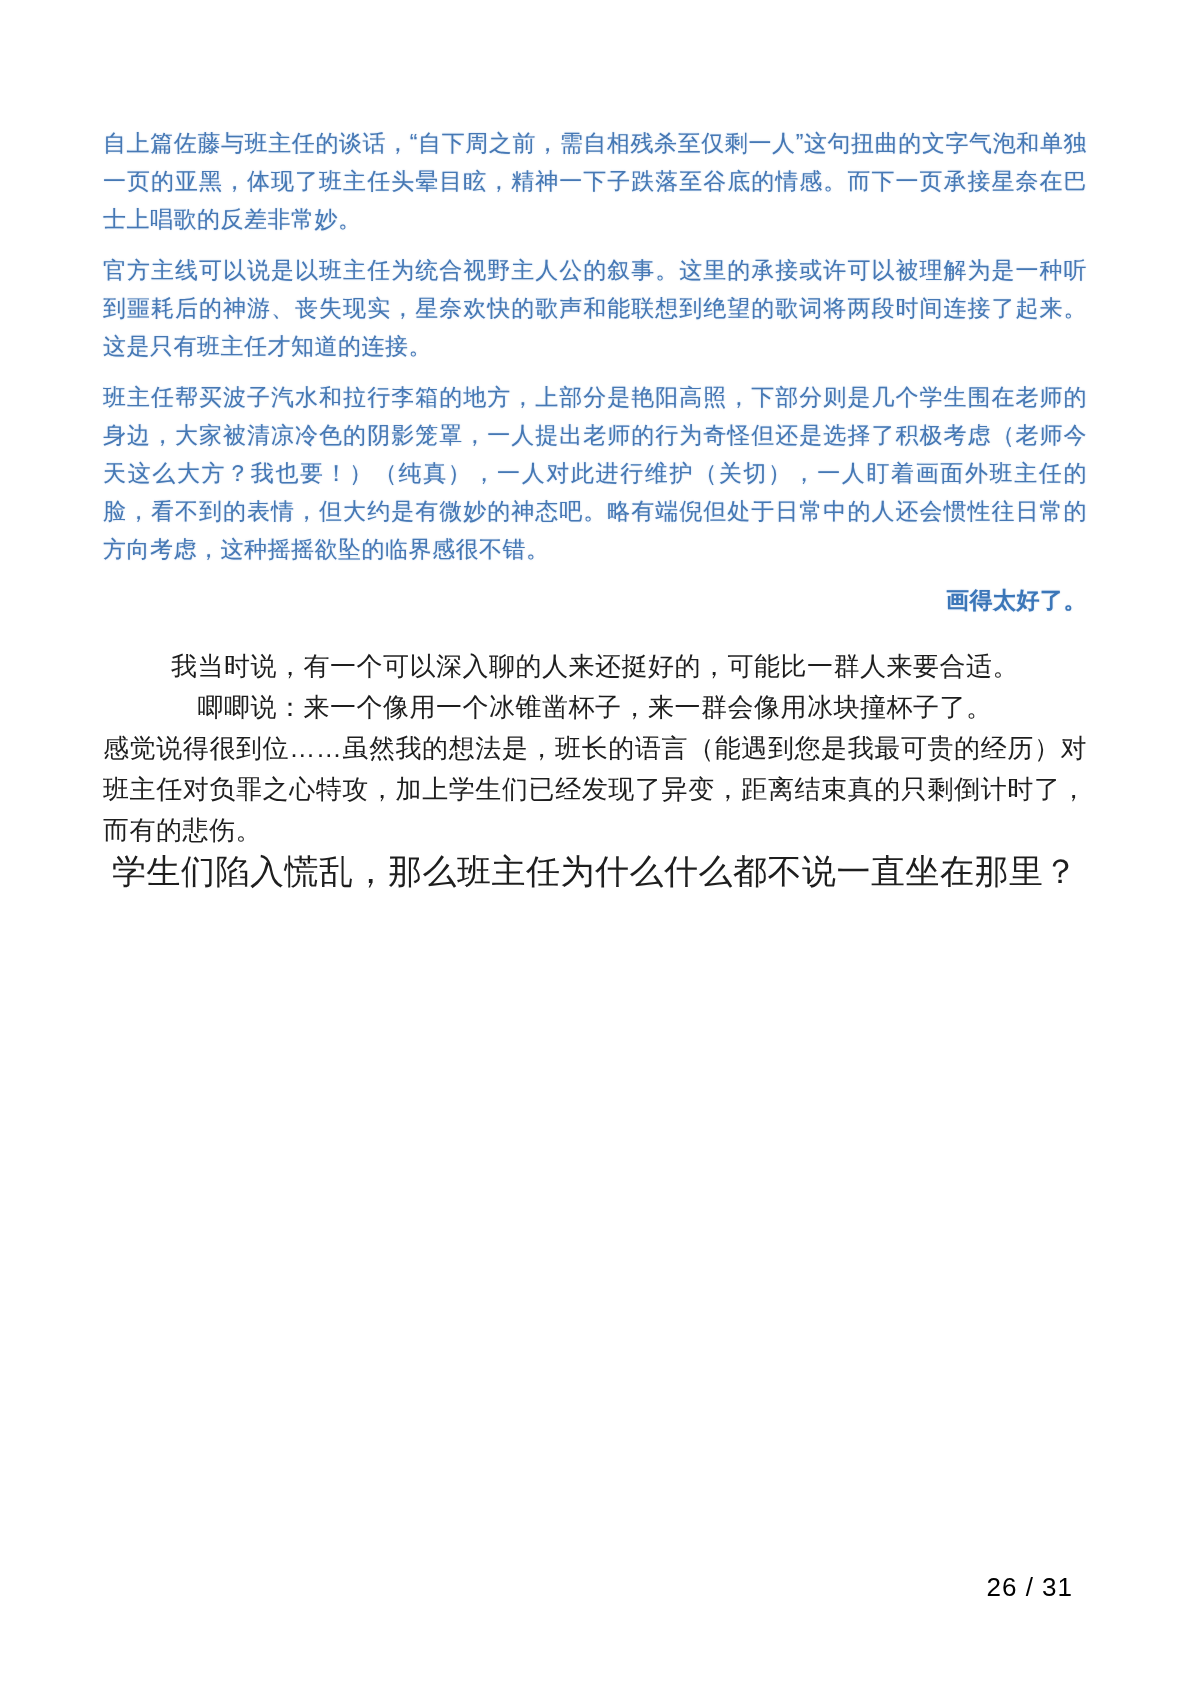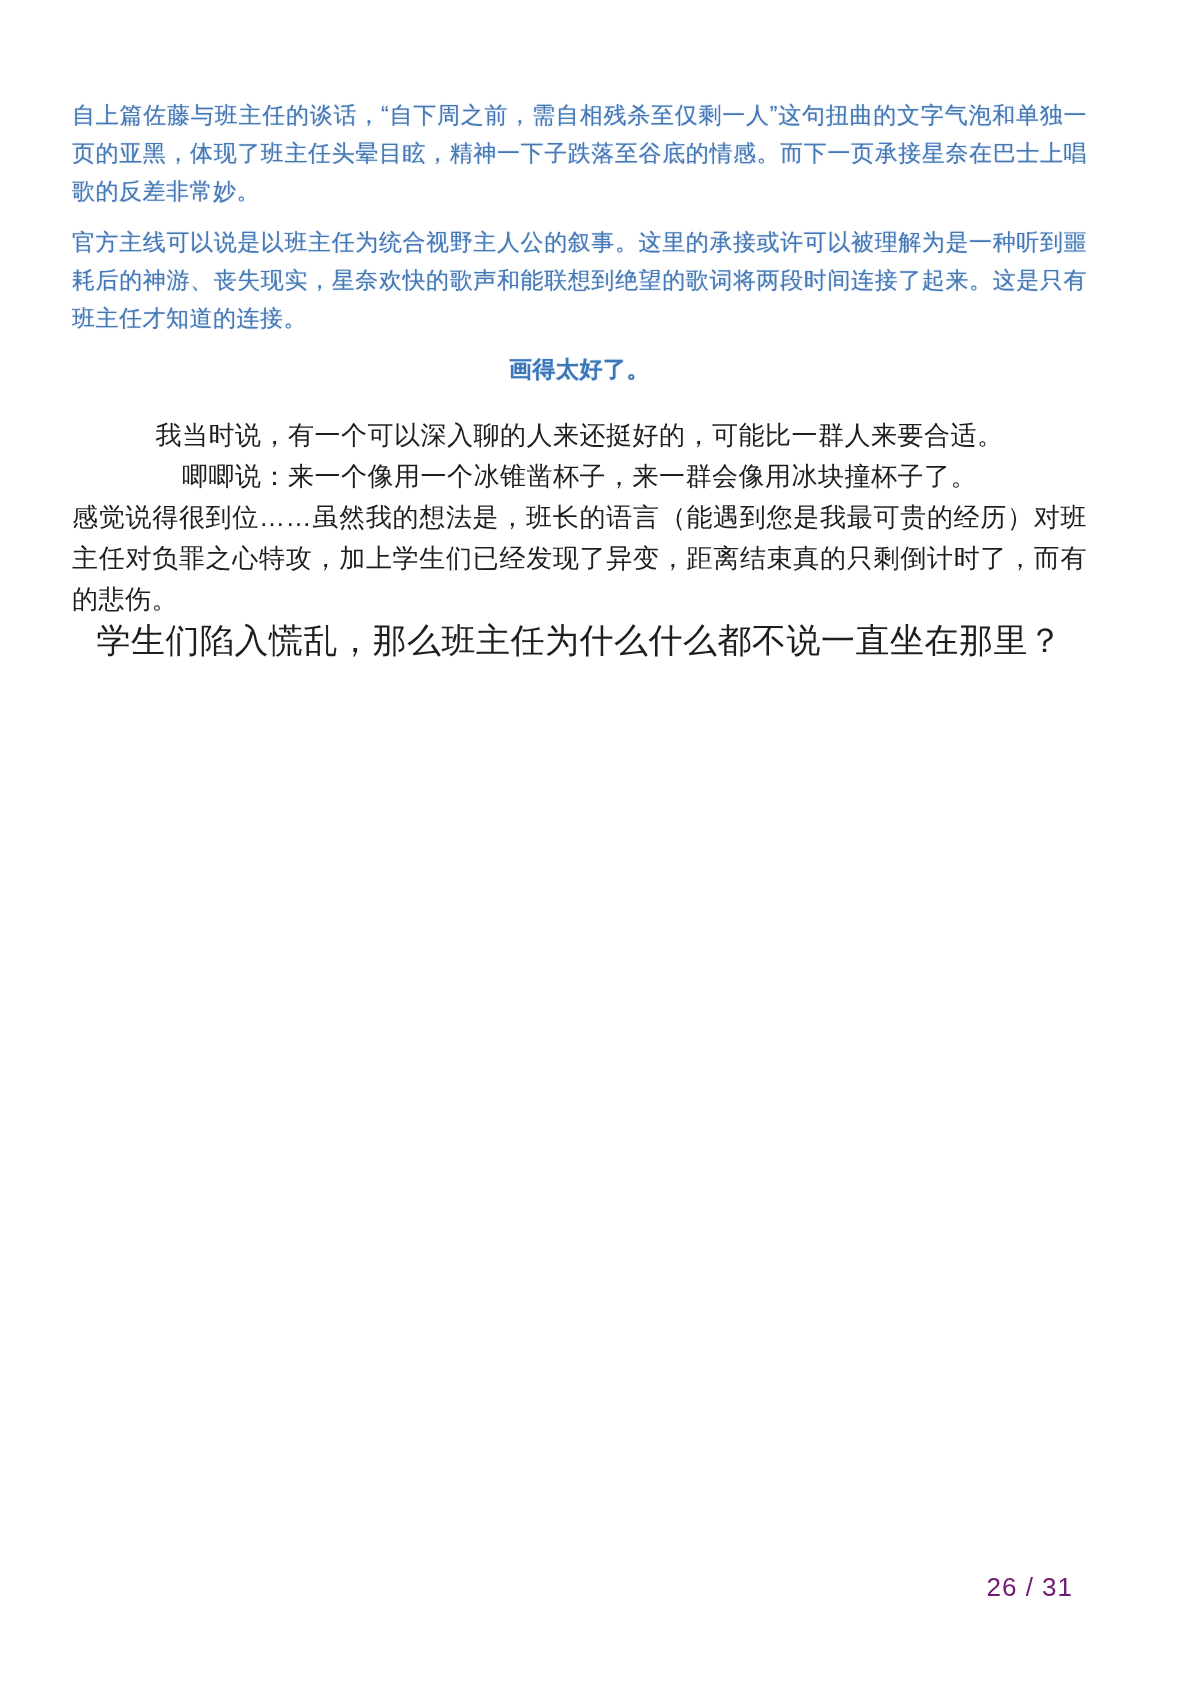--- a/index.html
+++ b/index.html
@@ -9,36 +9,37 @@
   }
   .page {
     position: relative;
     width: 1190px;
     height: 1683px;
     background: var(--bg, #ffffff);
     font-family: "Liberation Sans", "DejaVu Sans", sans-serif;
     overflow: hidden;
   }
   .content {
-    padding: 96px 103px 0 72px;
+    padding: 96px 103px 0 103px;
+    margin-top: 28px;
   }
   .comment-section p {
     margin: 0 0 13px 0;
     color: var(--blue, #4678b4);
     font-size: 23px;
     line-height: 38px;
     text-align: justify;
     text-justify: inter-ideograph;
     letter-spacing: 0.5px;
     text-shadow: 0 0 1.5px rgba(150, 185, 225, 0.85);
   }
   .comment-section p.closing {
     font-weight: bold;
     color: var(--blue-bold, #3b76b8);
-    text-align: center;
+    text-align: right;
   }
   .reply-section {
     margin-top: 27px;
     color: var(--black, #1e1e1e);
     font-size: 26px;
     line-height: 41px;
   }
   .reply-section p {
     margin: 0;
     text-align: justify;
@@ -52,35 +53,36 @@
     margin-top: 40px;
     color: var(--black, #1e1e1e);
     font-size: 34px;
     line-height: 41px;
     letter-spacing: 0.5px;
   }
   .page-indicator {
     position: absolute;
     top: 1572px;
     right: 117px;
-    color: #701a75;
+    color: #000000;
     font-size: 26px;
     line-height: 30px;
     letter-spacing: 1px;
   }
 </style>
 </head>
 <body>
 
 <div class="page" style="--bg: #ffffff; --blue: #4678b4; --blue-bold: #3b76b8; --black: #1e1e1e;">
   <div class="content">
 
     <div class="comment-section">
       <p>自上篇佐藤与班主任的谈话，“自下周之前，需自相残杀至仅剩一人”这句扭曲的文字气泡和单独一页的亚黑，体现了班主任头晕目眩，精神一下子跌落至谷底的情感。而下一页承接星奈在巴士上唱歌的反差非常妙。</p>
       <p>官方主线可以说是以班主任为统合视野主人公的叙事。这里的承接或许可以被理解为是一种听到噩耗后的神游、丧失现实，星奈欢快的歌声和能联想到绝望的歌词将两段时间连接了起来。这是只有班主任才知道的连接。</p>
+      <p>班主任帮买波子汽水和拉行李箱的地方，上部分是艳阳高照，下部分则是几个学生围在老师的身边，大家被清凉冷色的阴影笼罩，一人提出老师的行为奇怪但还是选择了积极考虑（老师今天这么大方？我也要！）（纯真），一人对此进行维护（关切），一人盯着画面外班主任的脸，看不到的表情，但大约是有微妙的神态吧。略有端倪但处于日常中的人还会惯性往日常的方向考虑，这种摇摇欲坠的临界感很不错。</p>
       <p class="closing">画得太好了。</p>
     </div>
 
     <div class="reply-section">
       <p class="no-justify">我当时说，有一个可以深入聊的人来还挺好的，可能比一群人来要合适。</p>
       <p class="no-justify">唧唧说：来一个像用一个冰锥凿杯子，来一群会像用冰块撞杯子了。</p>
       <p>感觉说得很到位……虽然我的想法是，班长的语言（能遇到您是我最可贵的经历）对班主任对负罪之心特攻，加上学生们已经发现了异变，距离结束真的只剩倒计时了，而有的悲伤。</p>
       <p class="question-line no-justify">学生们陷入慌乱，那么班主任为什么什么都不说一直坐在那里？</p>
     </div>
 

